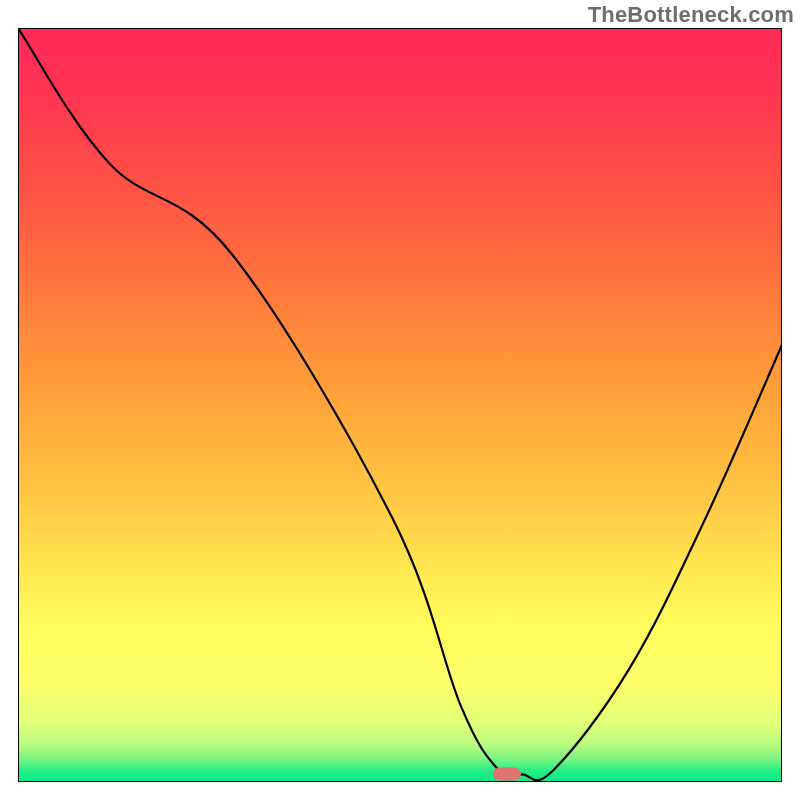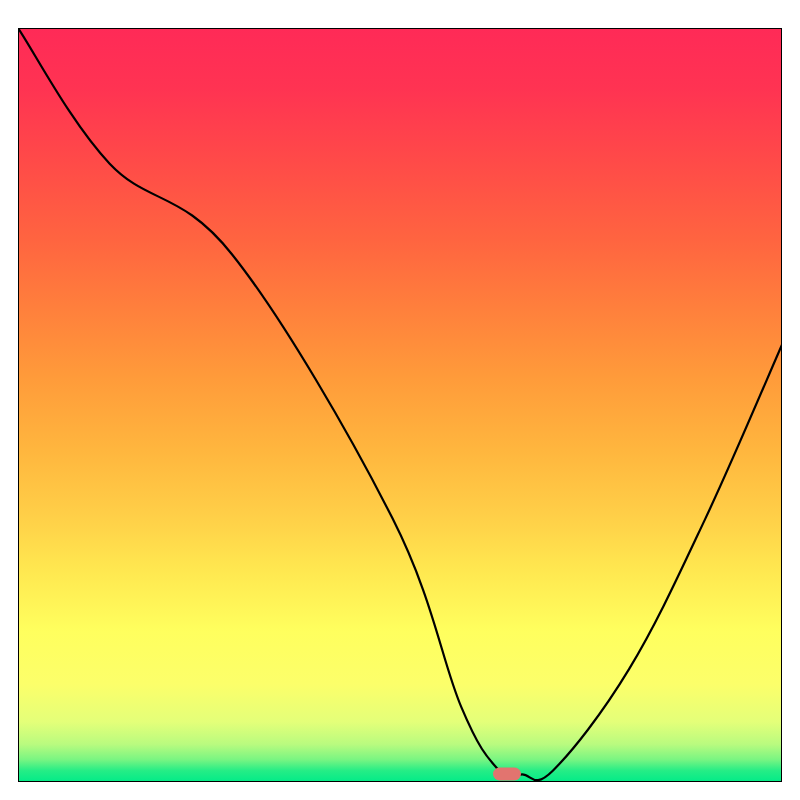--- a/index.html
+++ b/index.html
@@ -81,20 +81,21 @@
     border-radius: 7px;
     background: #e2746f;
     z-index: 4;
     transform: translate(-50%, -50%);
   }
 </style>
 </head>
 <body>
 
 <div class="chart-wrap">
+  <div class="watermark">TheBottleneck.com</div>
 
   <div class="plot-area"></div>
 
   <svg class="curve" viewBox="0 0 764 754" preserveAspectRatio="none">
     <path id="curve-path" d="M 0 0 C 16.502399999999998 24.429600000000004, 53.17439999999999 95.00400000000002, 91.67999999999999 135.72000000000003 C 130.1856 176.43600000000004, 163.03760000000003 162.41160000000005, 213.92000000000002 226.20000000000005 C 264.80240000000003 289.98840000000007, 333.10400000000004 408.668, 374.36 490.1 C 415.616 571.532, 423.86719999999997 633.1338000000001, 443.11999999999995 678.6 C 462.3727999999999 724.0662, 470.3184 730.4752000000001, 481.32 742.69 C 492.3216 754.9048, 494.6136 746.46, 504.24 746.46 C 513.8664 746.46, 515.5472 761.6908000000001, 534.8 742.69 C 554.0527999999999 723.6892, 583.696 686.3661999999999, 611.2 640.9 C 638.7040000000001 595.4338, 660.096 548.4596, 687.6 490.1 C 715.104 431.7404, 750.248 347.8956, 764 316.68" fill="none" stroke="#000" stroke-width="2.2" stroke-linejoin="round" stroke-linecap="round"></path>
   </svg>
 
   <div class="marker" id="marker" style="left: 506.96px; top: 774.46px;"></div>
 
   <div class="plot-border"></div>

